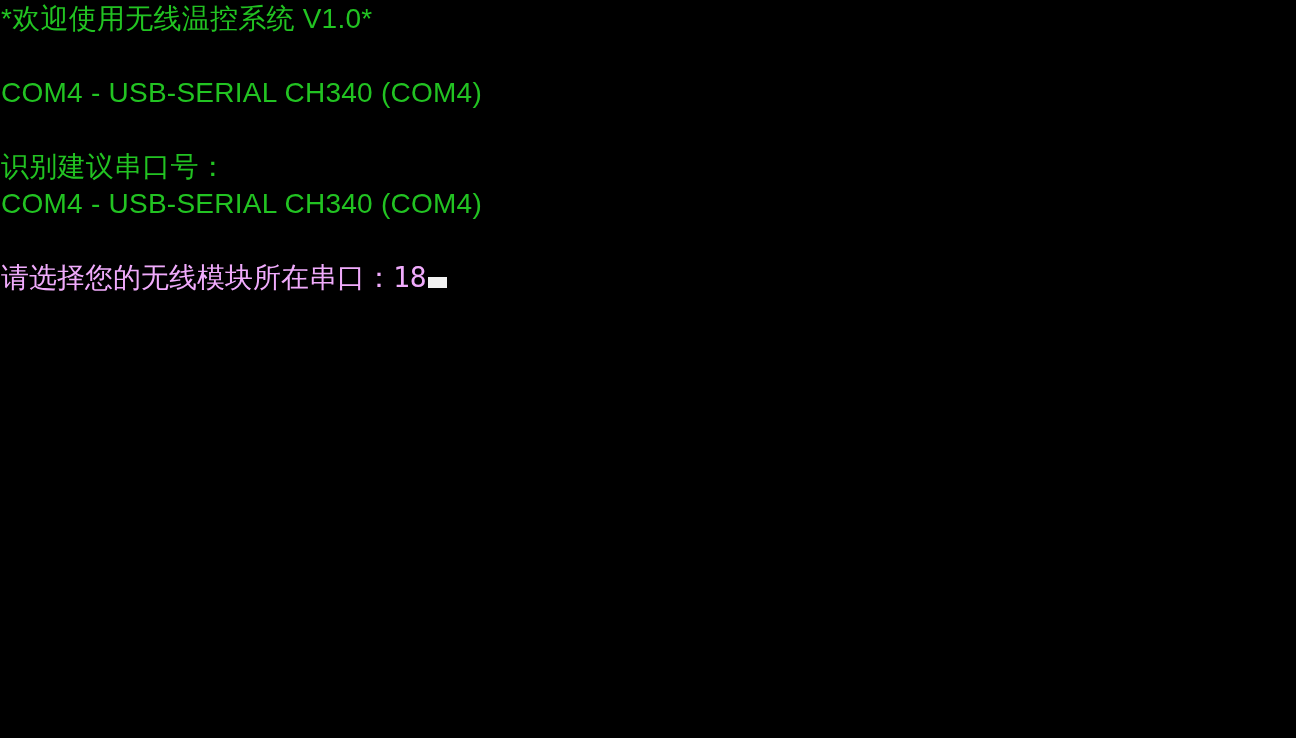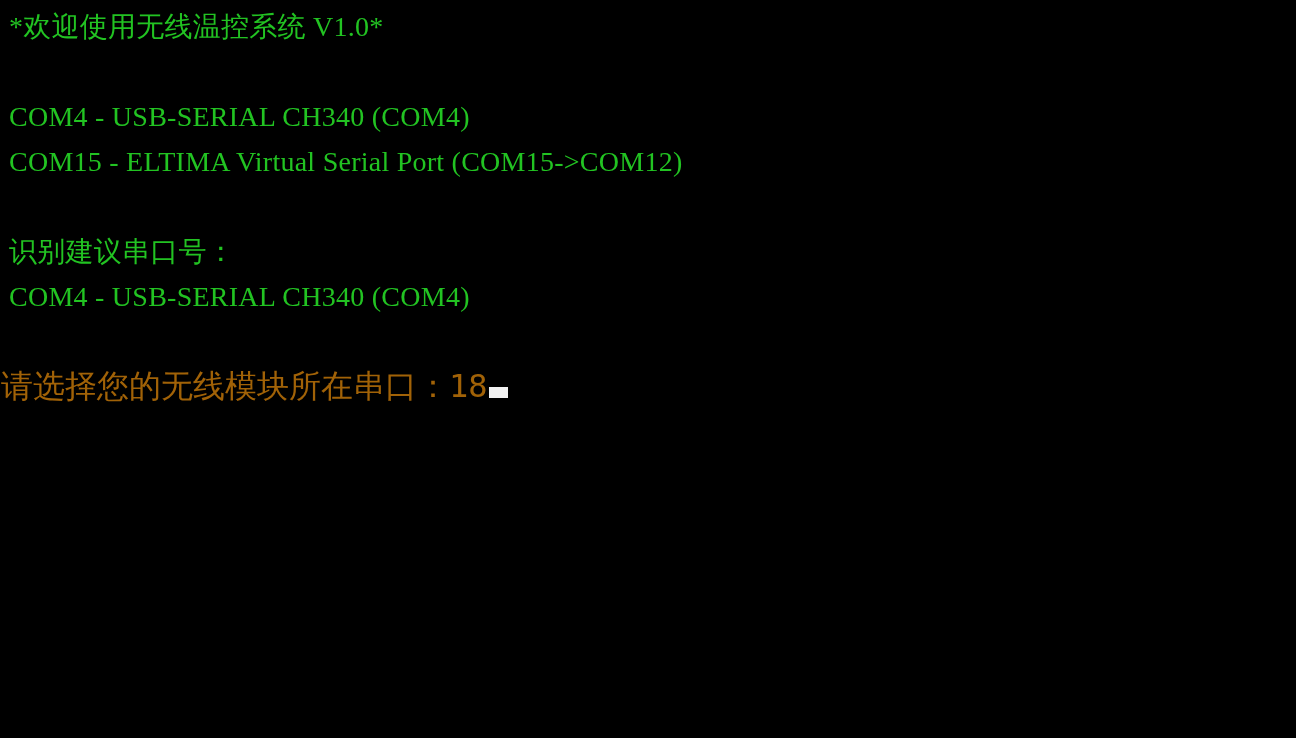--- a/index.html
+++ b/index.html
@@ -22,41 +22,41 @@
     padding: 0;
     box-sizing: border-box;
   }
   .term-line {
     height: 37px;
     line-height: 37px;
     font-size: 28px;
     letter-spacing: 0.25px;
     color: #22c322;
     white-space: pre;
-    margin: 8px;
+    margin: 0;
     padding: 0 0 0 1px;
-    font-family: Liberation Serif, serif;
+    font-family: Liberation Sans, sans-serif;
   }
   .term-line.blank {
     color: transparent;
   }
   .prompt-line {
     height: 37px;
     line-height: 37px;
     font-size: 28px;
     white-space: pre;
     color: #22c322;
     padding: 0 0 0 1px;
     display: block;
   }
   .prompt-text,
   .prompt-input {
     display: inline;
-    color: #a16207;
-    font-size: 32px;
+    color: #f0abfc;
+    font-size: 28px;
     font-family: "DejaVu Sans Mono", "Liberation Mono", monospace;
     white-space: pre;
   }
   .cursor-block {
     display: inline-block;
     width: 19px;
     height: 11px;
     background: #f2f2f2;
     vertical-align: baseline;
     margin-left: 1px;
@@ -70,21 +70,20 @@
 <div id="console">
 
   <div class="term-line">*欢迎使用无线温控系统 V1.0*</div>
 
   <div class="term-line blank">&nbsp;</div>
 
 
   <div class="term-line">COM4 - USB-SERIAL CH340 (COM4)</div>
 
 
-  <div class="term-line">COM15 - ELTIMA Virtual Serial Port (COM15-&gt;COM12)</div>
 
   <div class="term-line blank">&nbsp;</div>
 
   <div class="term-line">识别建议串口号：</div>
 
   <div class="term-line">COM4 - USB-SERIAL CH340 (COM4)</div>
 
   <div class="term-line blank">&nbsp;</div>
 
   <div class="prompt-line"><span class="prompt-text">请选择您的无线模块所在串口：</span><span class="prompt-input">18</span><span class="cursor-block"></span></div>

